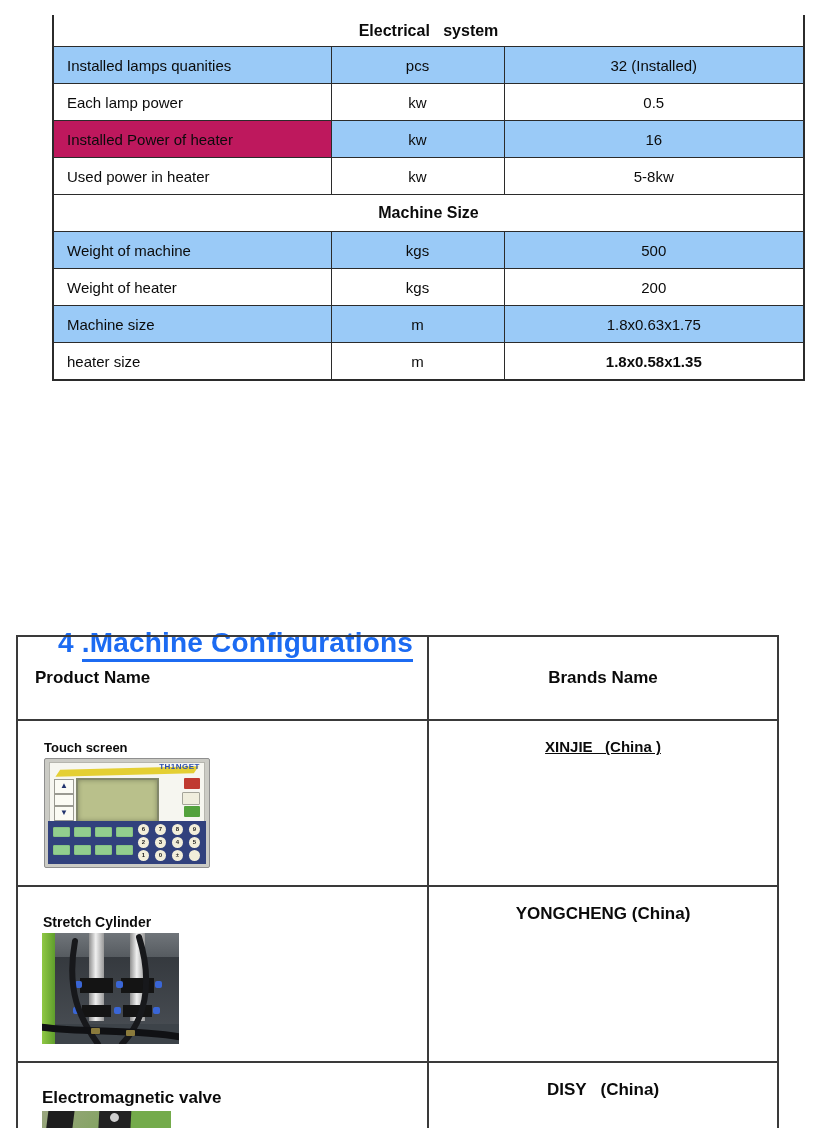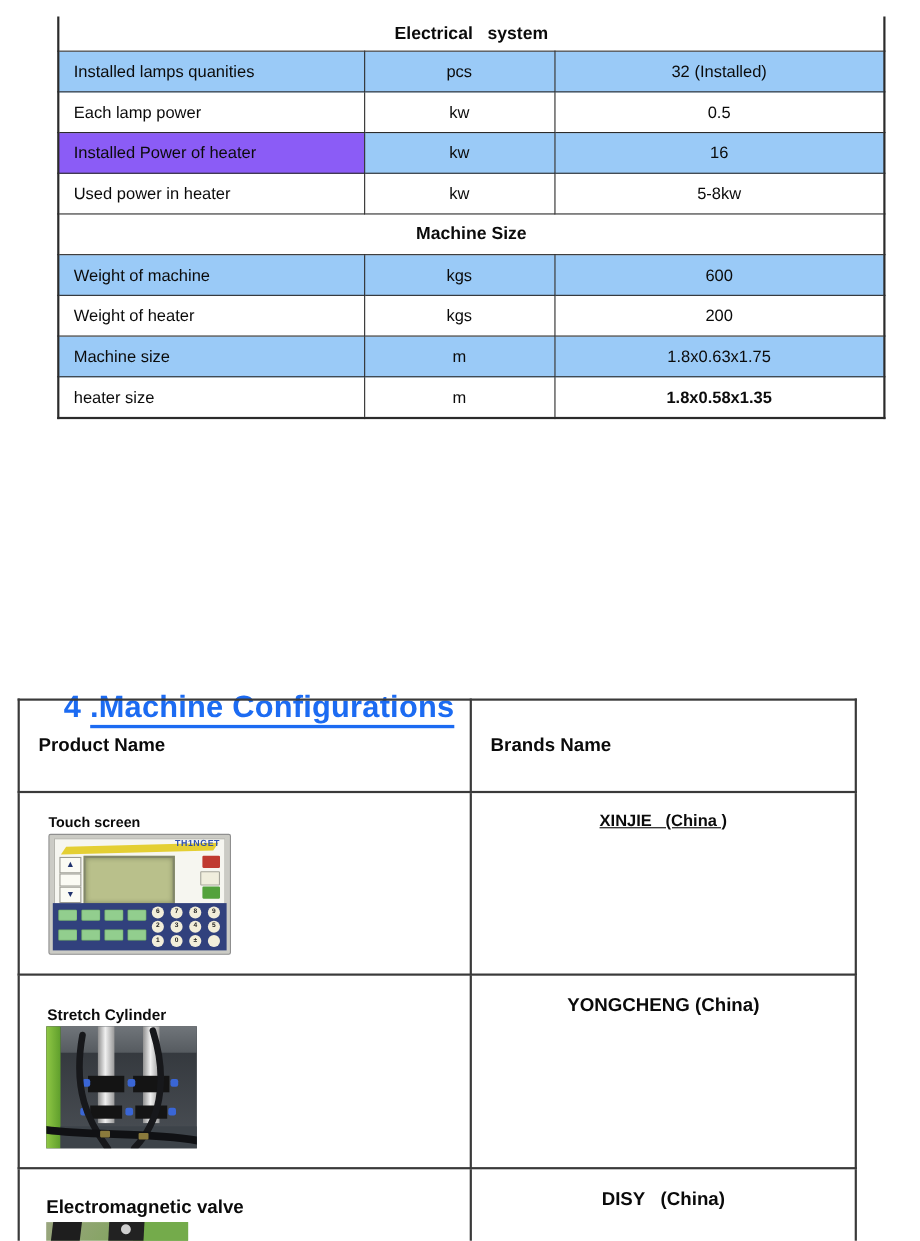--- a/index.html
+++ b/index.html
@@ -32,21 +32,21 @@
   }
   .heading .underlined{border-bottom:3px solid currentColor;padding-bottom:1px;}
   
   table.config{
     position:absolute;left:16px;top:635px;width:761px;
     border-collapse:collapse;table-layout:fixed;border:2px solid #3a3a3a;
   }
   table.config td{border:2px solid #3a3a3a;padding:17px;vertical-align:top;}
   table.config tr.hdr td{height:48px;vertical-align:middle;font-weight:bold;font-size:17px;}
   td.ph{text-align:left;padding-left:10px;}
-  td.bh{text-align:left;}
+  td.bh{text-align:center;}
   td.bcell{vertical-align:middle;text-align:center;font-weight:bold;white-space:pre;}
   .fs15{font-size:15px;text-decoration:underline;} .fs17{font-size:17px;}
   .plabel{font-weight:bold;line-height:1.15;}
   .plabel-ts{font-size:13px;margin:3px 0 2px 9px;}
   .plabel-cyl{font-size:14px;margin:10px 0 3px 8px;}
   .plabel-vl{font-size:17px;margin:8px 0 3px 7px;}
   
   .photo-ts{position:relative;width:164px;height:108px;margin-left:9px;background:#cbcbc5;
     border:1px solid #8f8f8f;border-radius:2px;overflow:hidden;}
   .ts-face{position:absolute;left:4px;right:4px;top:3px;bottom:4px;background:#f6f6f0;border:1px solid #b5b5ae;}
@@ -117,36 +117,36 @@
     <td class="c1" style="background: rgb(154, 202, 247);">Installed lamps quanities</td>
     <td class="c2" style="background: rgb(154, 202, 247);">pcs</td>
     <td class="c3" style="background: rgb(154, 202, 247);">32 (Installed)</td>
   </tr>
   <tr>
     <td class="c1">Each lamp power</td>
     <td class="c2">kw</td>
     <td class="c3">0.5</td>
   </tr>
   <tr class="blue">
-    <td class="c1" style="background: #8b5cf6;">Installed Power of heater</td>
+    <td class="c1" style="background: #be185d;">Installed Power of heater</td>
     <td class="c2" style="background: rgb(154, 202, 247);">kw</td>
     <td class="c3" style="background: rgb(154, 202, 247);">16</td>
   </tr>
   <tr>
     <td class="c1">Used power in heater</td>
     <td class="c2">kw</td>
     <td class="c3">5-8kw</td>
   </tr>
   <tr class="title-row">
     <td colspan="3">Machine Size</td>
   </tr>
   <tr class="blue">
     <td class="c1" style="background: rgb(154, 202, 247);">Weight of machine</td>
     <td class="c2" style="background: rgb(154, 202, 247);">kgs</td>
-    <td class="c3" style="background: rgb(154, 202, 247);">600</td>
+    <td class="c3" style="background: rgb(154, 202, 247);">500</td>
   </tr>
   <tr>
     <td class="c1">Weight of heater</td>
     <td class="c2">kgs</td>
     <td class="c3">200</td>
   </tr>
   <tr class="blue">
     <td class="c1" style="background: rgb(154, 202, 247);">Machine size</td>
     <td class="c2" style="background: rgb(154, 202, 247);">m</td>
     <td class="c3" style="background: rgb(154, 202, 247); margin-left: 45px;">1.8x0.63x1.75</td>

